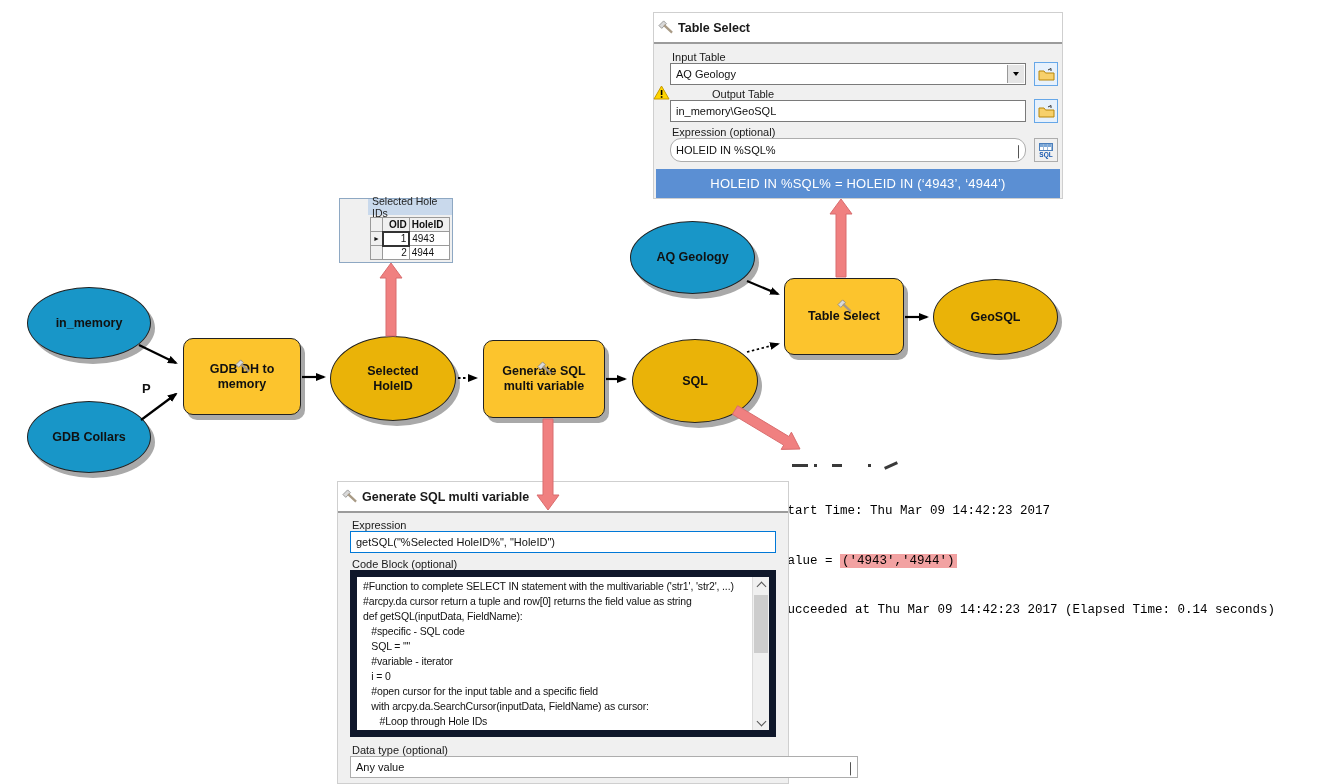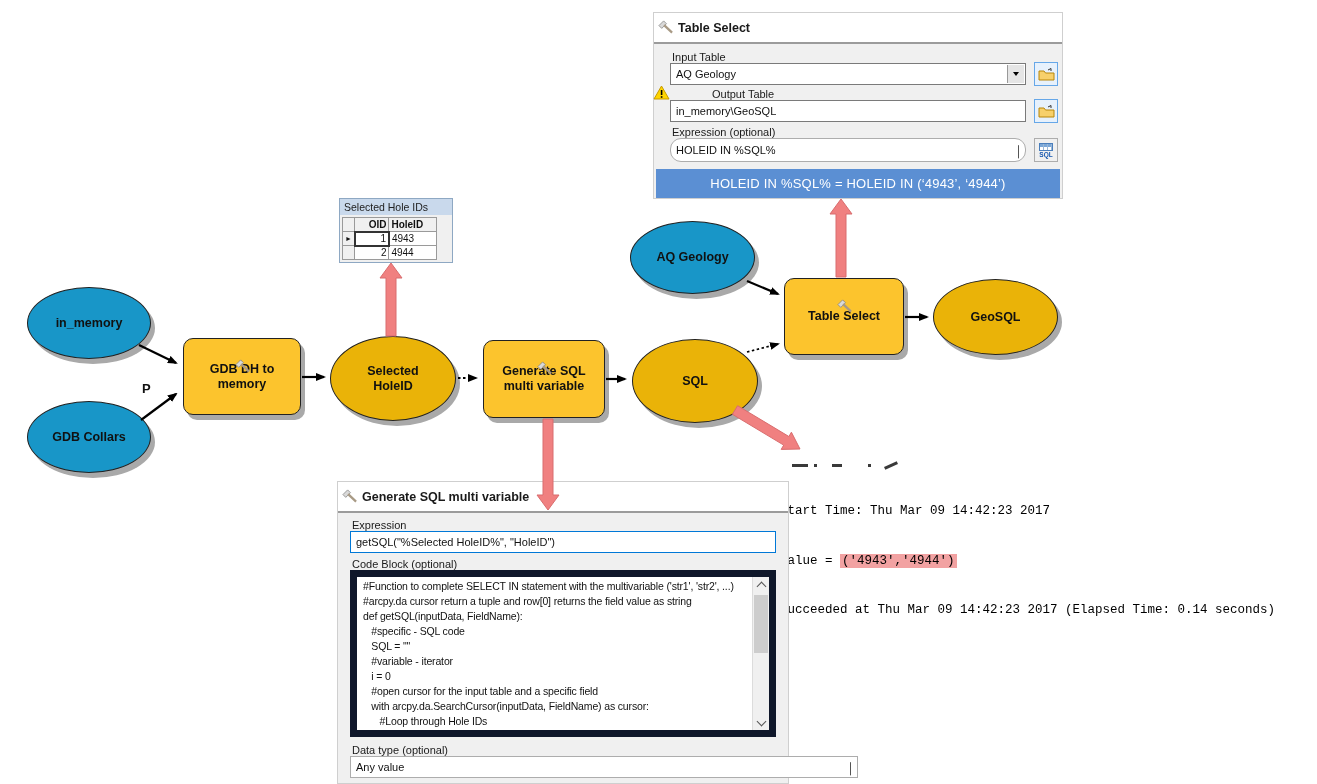--- a/index.html
+++ b/index.html
@@ -48,21 +48,21 @@
               linear-gradient(#7ba7d7 0 3px, #fff 3px); display:flex; }
   .sql-grid span { flex:1; border-right:1px solid #9ab7d8; }
   .sql-text { font-size:6.5px; font-weight:bold; color:#1557b0; line-height:7px; }
   .banner { position:absolute; left:2px; right:2px; height:29px; background:#5b8fd3; color:#fff;
             font-size:13px; display:flex; align-items:center; justify-content:center;
             letter-spacing:0.2px; }
   .warn { position:absolute; }
 
   
   .ids-win { position:absolute; left:339px; top:198px; width:114px; background:#f0f0f0;
-             border:1px solid #8ea8c3; z-index:6; }
+             border:1px solid #8ea8c3; z-index:6;padding-left:28px; }
   .ids-title { height:16px; background:#c9d9ec; font-size:10.5px; color:#222;
                display:flex; align-items:center; padding-left:4px; }
   .ids-body { padding:2px; }
   table.grid { border-collapse:collapse; font-size:10px; color:#111; background:#fff; }
   table.grid td, table.grid th { border:1px solid #9a9a9a; height:14px; padding:0 2px; }
   table.grid th { background:#f0f0f0; font-weight:bold; }
   .cell-sel { width:11px; background:#f0f0f0; text-align:center; font-size:7px; }
   .cell-oid { width:34px; text-align:right; }
   .cell-hid { width:48px; text-align:left; }
   .oid-focus { border:2px solid #333 !important; }

